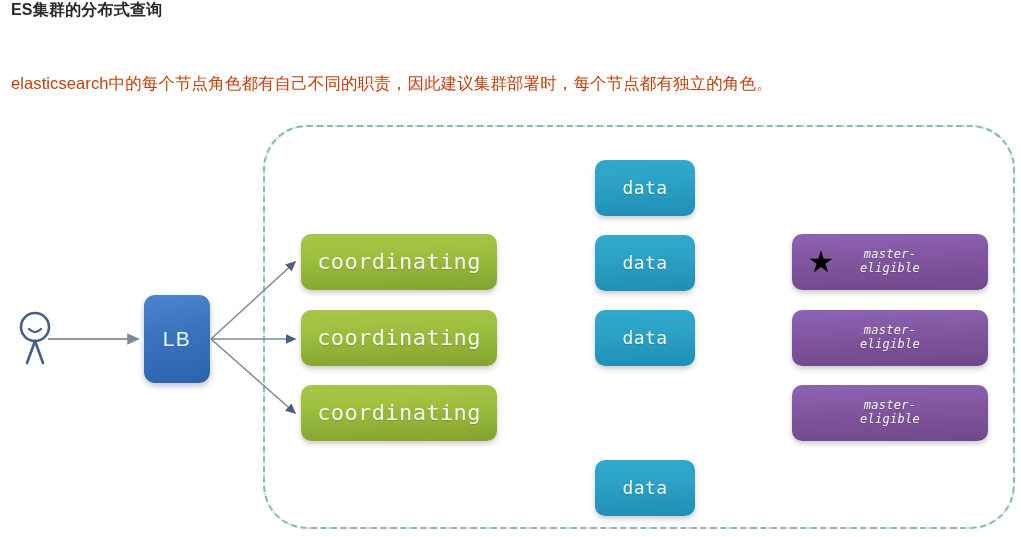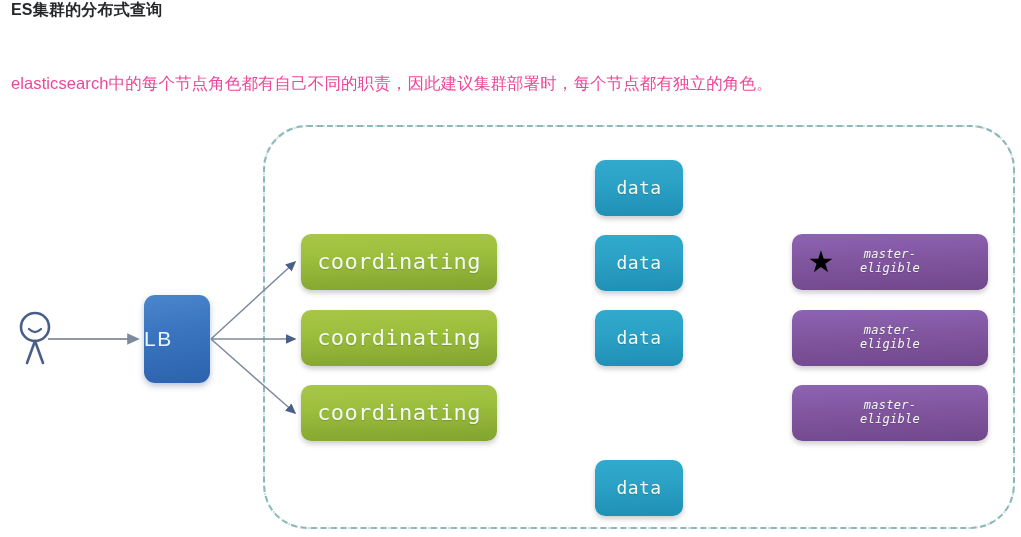--- a/index.html
+++ b/index.html
@@ -25,21 +25,21 @@
     font-weight: bold;
     letter-spacing: 0.2px;
     color: #25272a;
     white-space: nowrap;
   }
   #article-paragraph {
     position: absolute;
     left: 11px;
     top: 73px;
     font-size: 16.5px;
-    color: #ec4899;
+    color: #c2410c;
     white-space: nowrap;
     letter-spacing: 0.1px;
   }
 
   
   #diagram {
     position: absolute;
     left: 0;
     top: 110px;
     width: 1021px;
@@ -85,20 +85,21 @@
     position: absolute;
     left: 144px;
     top: 185px;
     width: 66px;
     height: 88px;
     border-radius: 11px;
     background: linear-gradient(170deg, #4a86cd 0%, #3a74bf 42%, #2c62ae 100%);
     box-shadow: 0 3px 6px rgba(30,60,110,0.30);
     display: flex;
     align-items: center;
+    justify-content: center;
   }
   #lb-node .node-label {
     color: #e9f6ff;
     font-family: "Liberation Sans", sans-serif;
     font-size: 21px;
     letter-spacing: 1.5px;
   }
 
   
   #connectors {
@@ -129,21 +130,21 @@
     letter-spacing: 0.4px;
     text-shadow: 0 1px 1px rgba(0,0,0,0.16);
   }
 
   .node-coordinating {
     width: 196px;
     height: 56px;
     background: linear-gradient(178deg, #a8c648 0%, #9dbf3e 38%, #82a32e 100%);
   }
   .node-data {
-    width: 88px;
+    width: 100px;
     height: 56px;
     background: linear-gradient(178deg, #31aacd 0%, #2ba2c6 40%, #1f8fb4 100%);
   }
   .node-data .node-label { font-size: 18px; }
 
   .node-master {
     width: 196px;
     height: 56px;
     background: linear-gradient(178deg, #8d64b4 0%, #81569f 45%, #71478c 100%);
     position: absolute;

